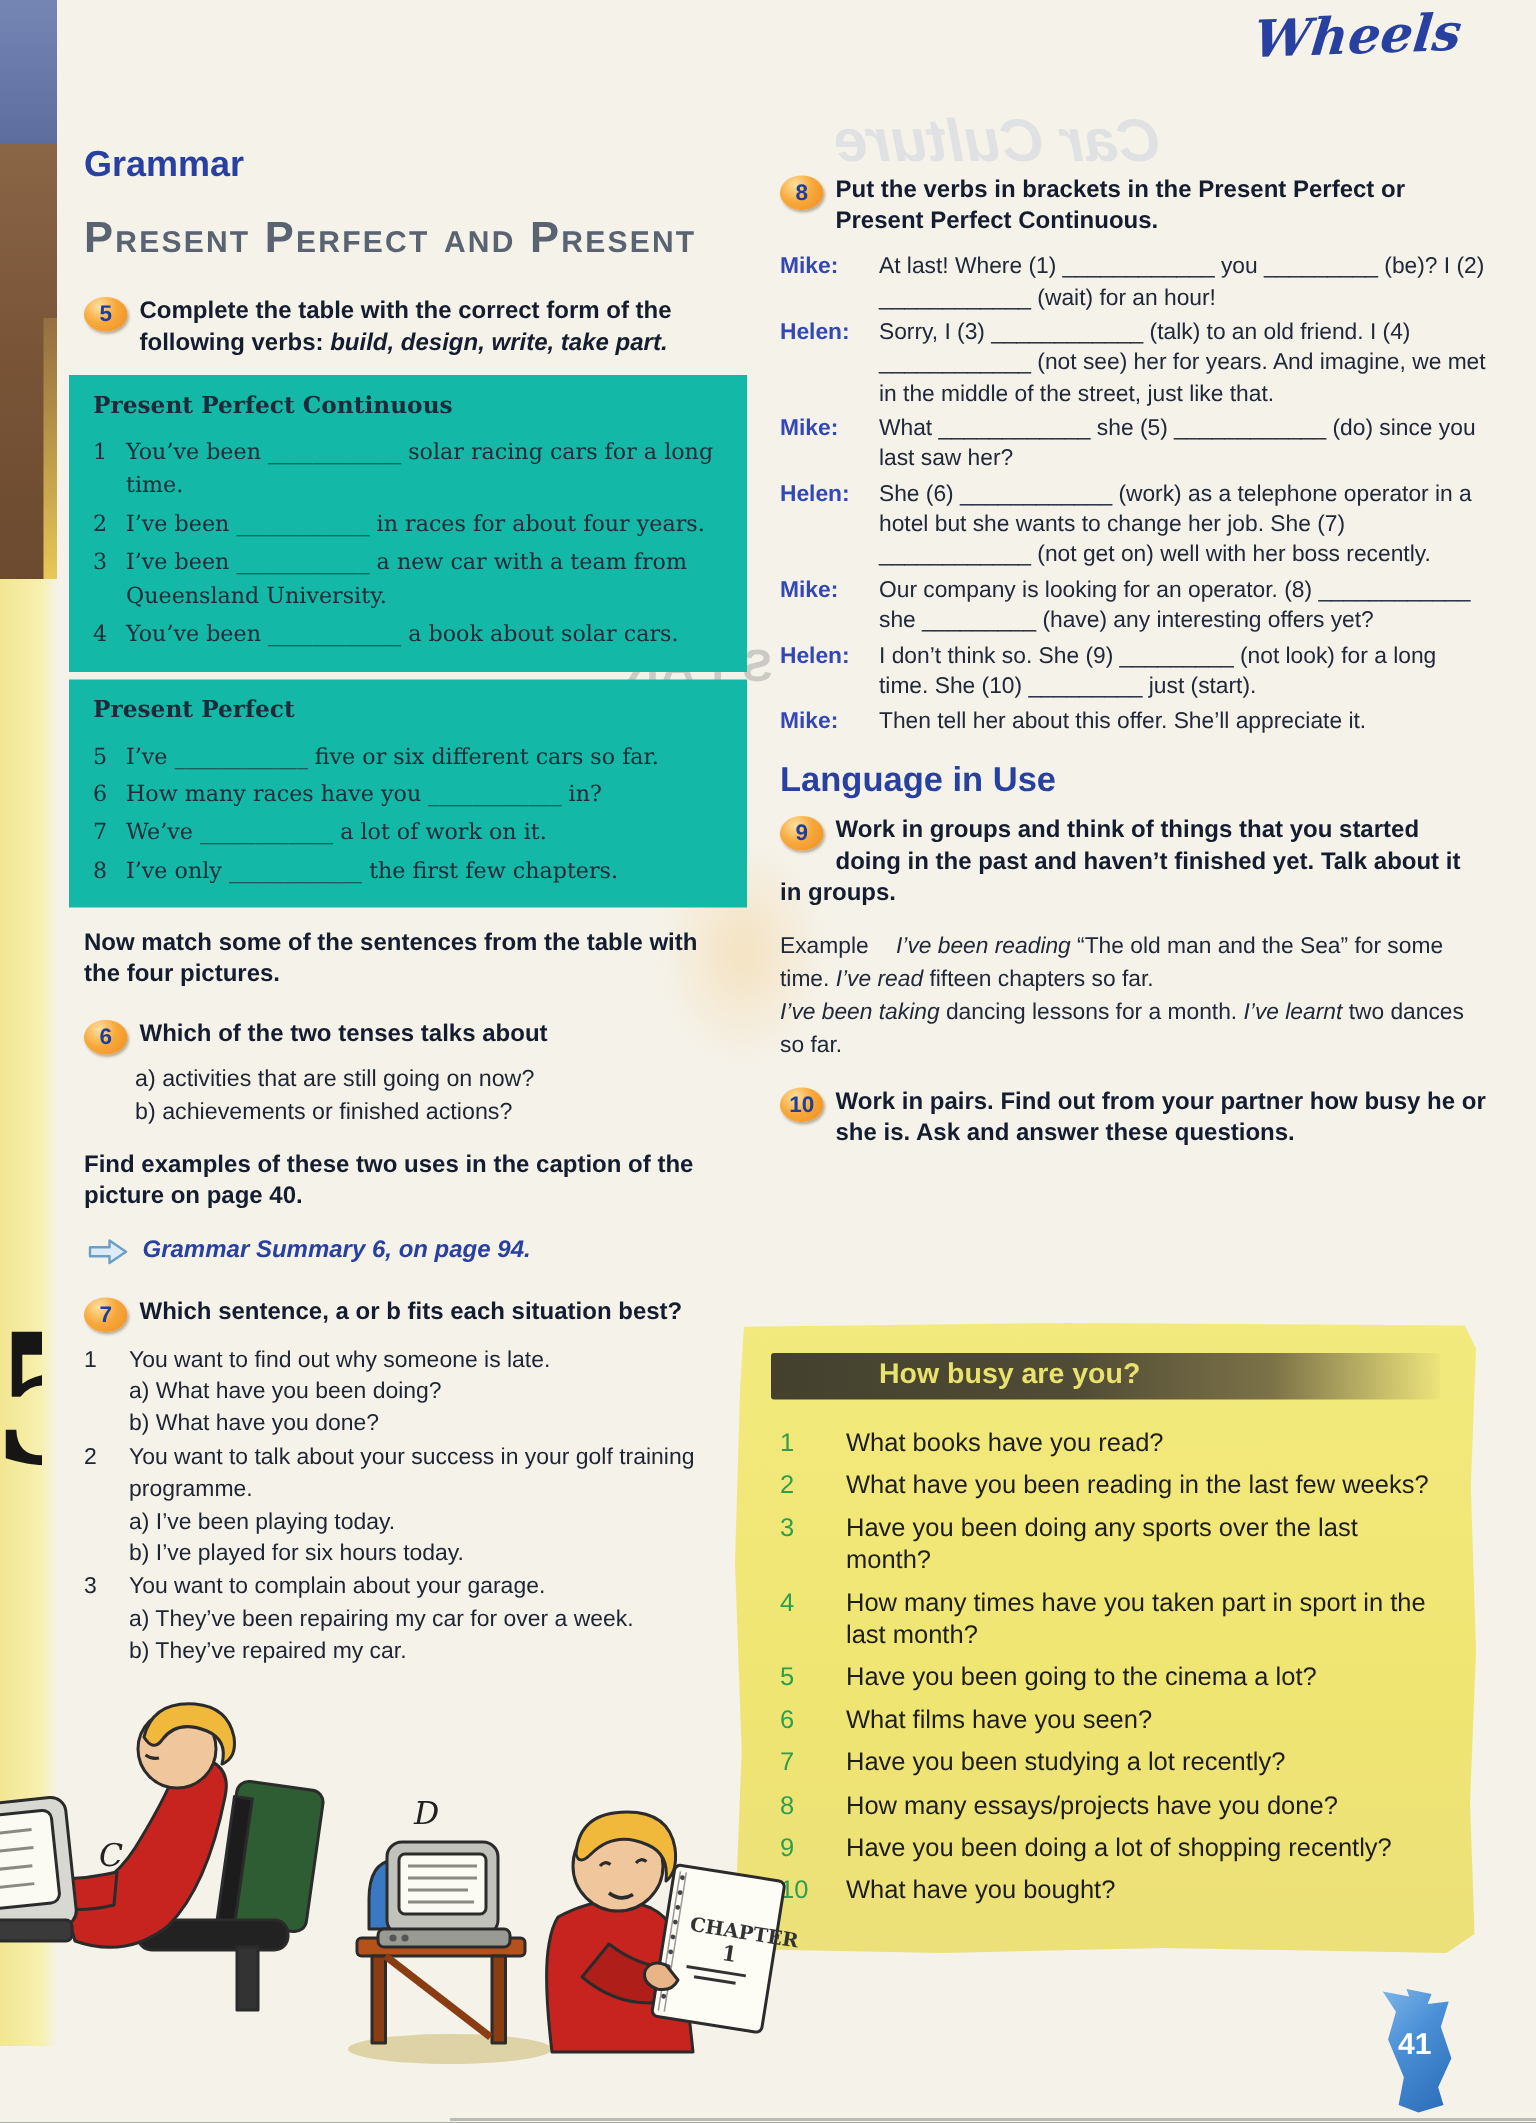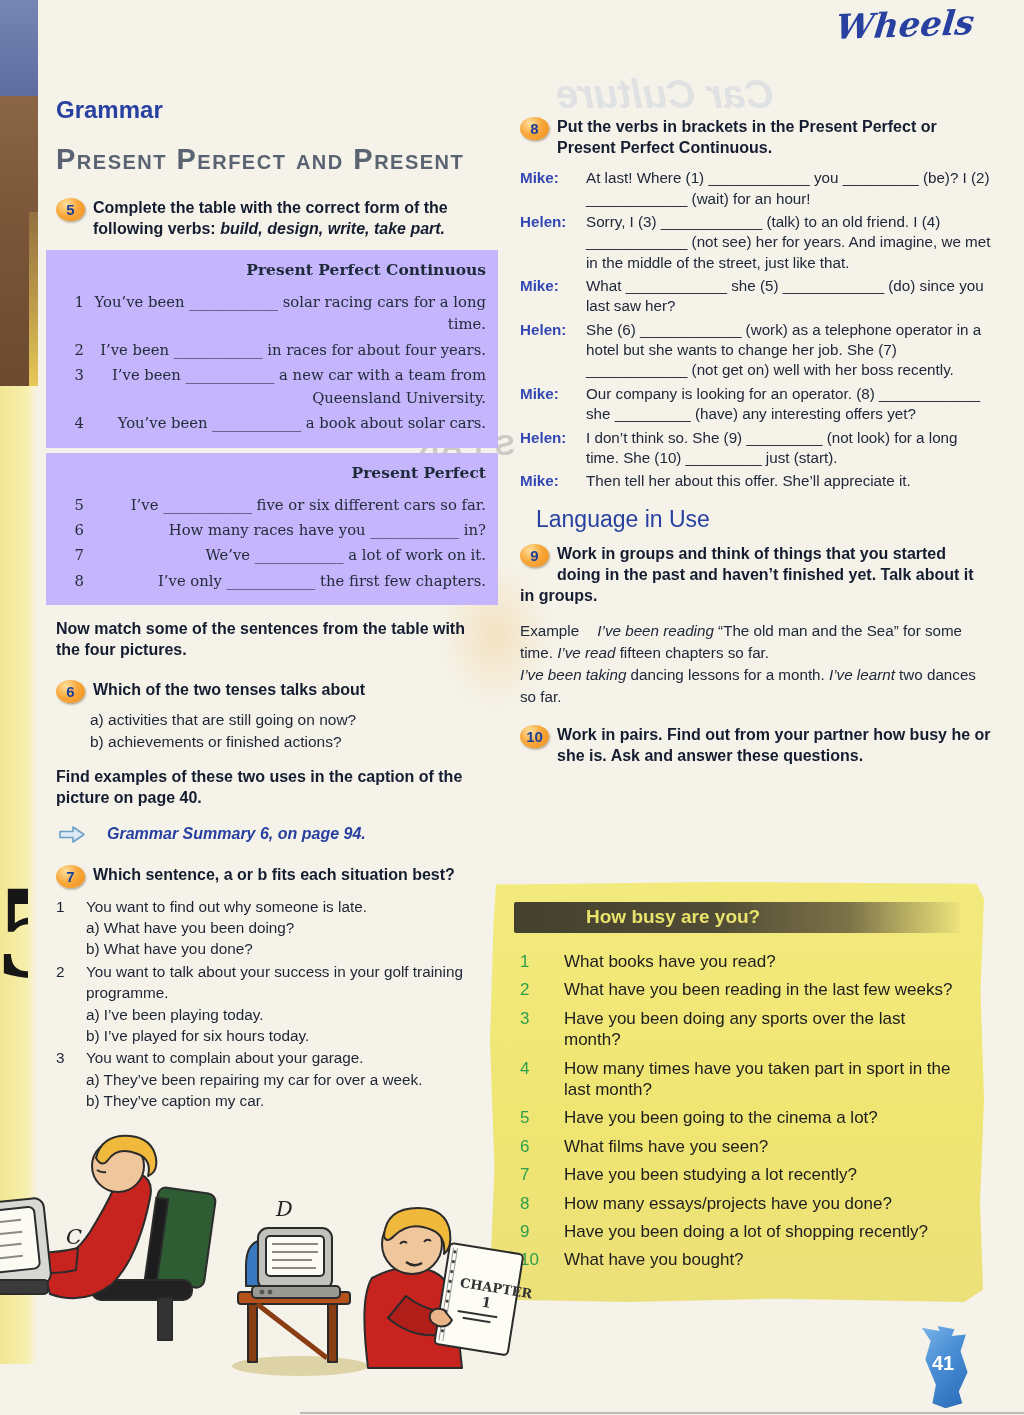--- a/index.html
+++ b/index.html
@@ -28,42 +28,42 @@
     transform:scale(-1,1);pointer-events:none;letter-spacing:2px;}
   .ghost-blob{position:absolute;left:440px;top:560px;width:110px;height:150px;border-radius:40%;
     background:radial-gradient(ellipse,#f3b34a,rgba(243,179,74,0) 70%);opacity:.25;filter:blur(6px);}
   
   .wheels{position:absolute;left:836px;top:4px;width:170px;
     color:#2840a0;font-family:"DejaVu Serif",serif;font-style:italic;font-weight:bold;
     font-size:34px;transform:rotate(-2deg) skewX(-8deg);}
   .h-grammar{color:#2840a0;font-size:24px;font-weight:bold;margin:0 0 18px 0;}
   .h-caps{font-variant:small-caps;color:#5a6372;font-weight:bold;font-size:29px;
     letter-spacing:1.5px;line-height:1.22;margin:0 0 20px 0;}
-  .liu-heading{color:#2840a0;font-size:23px;font-weight:normal;margin:14px 0 10px 16px;}
+  .liu-heading{color:#2840a0;font-size:23px;font-weight:bold;margin:14px 0 10px 0;}
   
   .badge{float:left;width:29px;height:23px;border-radius:50%;margin:1px 8px 2px 0;
     background:radial-gradient(circle at 35% 28%,#ffe0a0 0%,#f8a93c 45%,#ef8c1e 100%);
     color:#1d3f9a;font-weight:bold;font-size:15px;text-align:center;line-height:23px;
     box-shadow:1px 1.5px 2px rgba(60,40,0,.35);}
   .ex-intro{font-weight:bold;font-size:16px;line-height:1.32;color:#141c30;margin-bottom:10px;}
   .ex-intro::after{content:"";display:block;clear:both;}
   .bold-note{font-weight:bold;font-size:16px;line-height:1.3;color:#141c30;}
   .it{font-style:italic;}
   
   .tbl{margin:4px 0 14px -10px;width:452px;}
-  .tbl-section{background:#c4b5fd;padding:8px 12px 10px 16px;margin-bottom:5px;text-align:right;}
+  .tbl-section{background:#14b8a6;padding:8px 12px 10px 16px;margin-bottom:5px;}
   .tbl-header{font-weight:bold;font-family:"DejaVu Serif",serif;font-size:15.5px;
     color:#1e2a3a;margin:2px 0 12px 0;}
   .tbl-row{display:flex;font-family:"DejaVu Serif",serif;font-size:14.8px;
     line-height:1.52;color:#232c3a;margin-bottom:3px;}
   .tbl-num{width:22px;flex:none;}
   .tbl-text{flex:1;}
   
   .options{margin:2px 0 14px 34px;font-size:15.5px;line-height:1.42;}
-  .link-line{display:flex;align-items:center;gap:21px;margin:16px 0 20px 2px;
+  .link-line{display:flex;align-items:center;gap:9px;margin:16px 0 20px 2px;
     color:#2840a0;font-weight:bold;font-style:italic;font-size:16px;}
   .situations{font-size:15.3px;line-height:1.4;}
   .sit{display:flex;margin-bottom:1px;}
   .sit-num{width:30px;flex:none;}
   .sit-body{flex:1;}
   
   .dlg-row{display:flex;font-size:15.2px;line-height:1.34;margin-bottom:3px;}
   .dlg-speaker{width:66px;flex:none;color:#3348b5;font-weight:bold;}
   .dlg-text{flex:1;color:#20283a;}
   .example{font-size:15.2px;line-height:1.45;color:#20283a;margin:14px 0 16px 0;}
@@ -205,21 +205,21 @@
           <span>You want to talk about your success in your golf training programme.</span><br>
           <span>a) I’ve been playing today.</span><br>
           <span>b) I’ve played for six hours today.</span>
         </span>
       </div>
       <div class="sit">
         <span class="sit-num">3</span>
         <span class="sit-body">
           <span>You want to complain about your garage.</span><br>
           <span>a) They’ve been repairing my car for over a week.</span><br>
-          <span>b) They’ve caption my car.</span>
+          <span>b) They’ve repaired my car.</span>
         </span>
       </div>
     </div>
   </div>
 
   <div class="col-right">
 
     <div class="ex-intro">
       <span class="badge">8</span>
       <span>Put the verbs in brackets in the Present Perfect or Present Perfect Continuous.</span>

